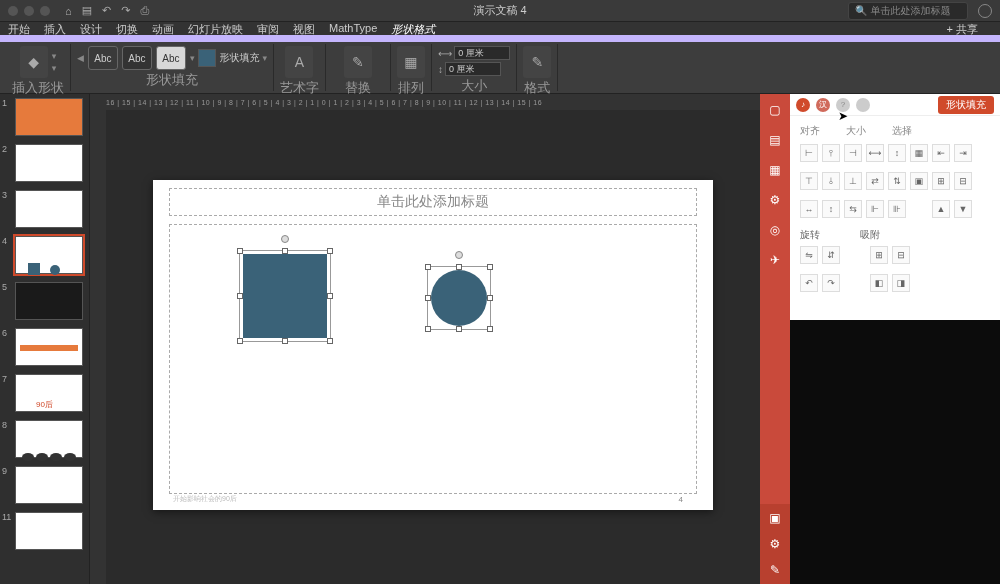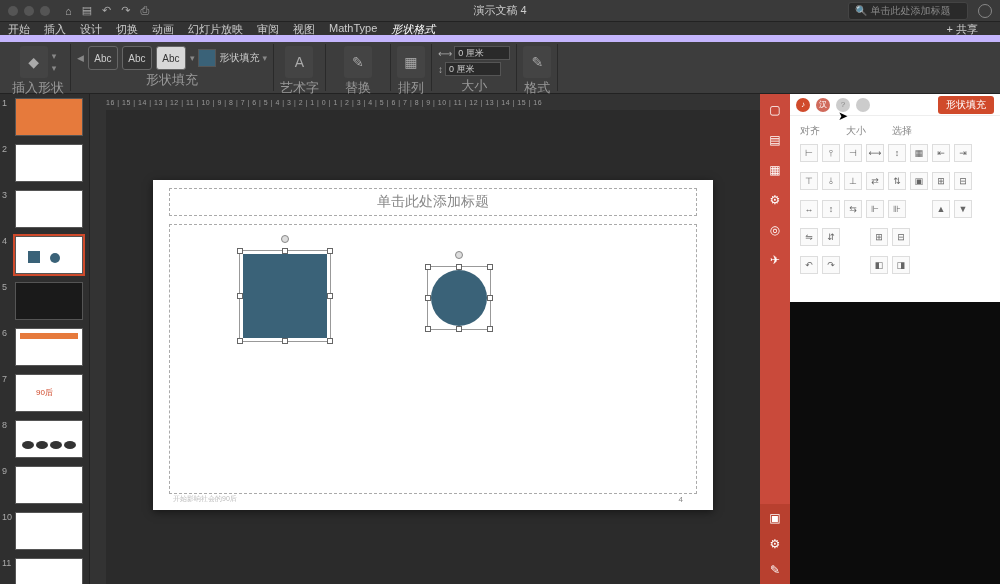--- a/index.html
+++ b/index.html
@@ -38,21 +38,21 @@
 .main { flex: 1; display: flex; overflow: hidden; }
 
 
 .slidepanel { width: 90px; background: #2f2f2f; overflow-y: auto; border-right: 1px solid #222; }
 .thumbwrap { display: flex; padding: 4px 2px; gap: 3px; }
 .thumbnum { font-size: 9px; color: #aaa; width: 10px; }
 .thumb { width: 68px; height: 38px; background: #fff; border: 1px solid #555; position: relative; }
 .thumb.sel { outline: 2px solid #d04a2b; }
 .thumb.orange { background: #e67a3c; }
 .thumb.dark { background: #1a1a1a; }
-.thumb .mini { position: absolute; }
+.thumb .mini { position: absolute; margin-top: 12px; }
 
 
 .canvaswrap { flex: 1; display: flex; flex-direction: column; background: #2b2b2b; }
 .hruler { height: 16px; background: #333; color: #999; font-size: 7px; display: flex; align-items: center; padding-left: 16px; overflow: hidden; white-space: nowrap; letter-spacing: 0.5px; }
 .canvasbody { flex: 1; display: flex; }
 .vruler { width: 16px; background: #333; color: #999; font-size: 7px; writing-mode: vertical-lr; padding-top: 4px; }
 .stage { flex: 1; background: #2b2b2b; display: flex; align-items: flex-start; justify-content: center; padding-top: 70px; }
 .slide { width: 560px; height: 330px; background: #fff; position: relative; box-shadow: 0 2px 8px rgba(0,0,0,.5); }
 .dashed { position: absolute; border: 1px dashed #aaa; }
 .titleph { top: 8px; left: 16px; right: 16px; height: 28px; display: flex; align-items: center; justify-content: center; color: #888; font-size: 14px; }
@@ -240,24 +240,20 @@
             <span style="flex:1;background:#333;border-radius:50%"></span>
             <span style="flex:1;background:#333;border-radius:50%"></span>
           </div>
         </div>
       </div>
     <div class="thumbwrap">
         <div class="thumbnum">9</div>
         <div class="thumb"></div>
       </div>
     <div class="thumbwrap">
-        <div class="thumbnum">10</div>
-        <div class="thumb"></div>
-      </div>
-    <div class="thumbwrap">
         <div class="thumbnum">11</div>
         <div class="thumb"></div>
       </div>
   </div>
 
   <div class="canvaswrap">
     <div class="hruler">16 | 15 | 14 | 13 | 12 | 11 | 10 | 9 | 8 | 7 | 6 | 5 | 4 | 3 | 2 | 1 | 0 | 1 | 2 | 3 | 4 | 5 | 6 | 7 | 8 | 9 | 10 | 11 | 12 | 13 | 14 | 15 | 16</div>
     <div class="canvasbody">
       <div class="vruler"></div>
       <div class="stage">
@@ -351,20 +347,24 @@
       <div class="icon-grid">
         <div class="ib">↔</div>
         <div class="ib">↕</div>
         <div class="ib">⇆</div>
         <div class="ib">⊩</div>
         <div class="ib">⊪</div>
         <div style="width:18px"></div>
         <div class="ib">▲</div>
         <div class="ib">▼</div>
       </div>
+      <div class="sub">
+        <span>旋转</span>
+        <span>吸附</span>
+      </div>
       <div class="icon-grid">
         <div class="ib">⇋</div>
         <div class="ib">⇵</div>
         <div style="width:22px"></div>
         <div class="ib">⊞</div>
         <div class="ib">⊟</div>
       </div>
       <div class="icon-grid">
         <div class="ib">↶</div>
         <div class="ib">↷</div>

